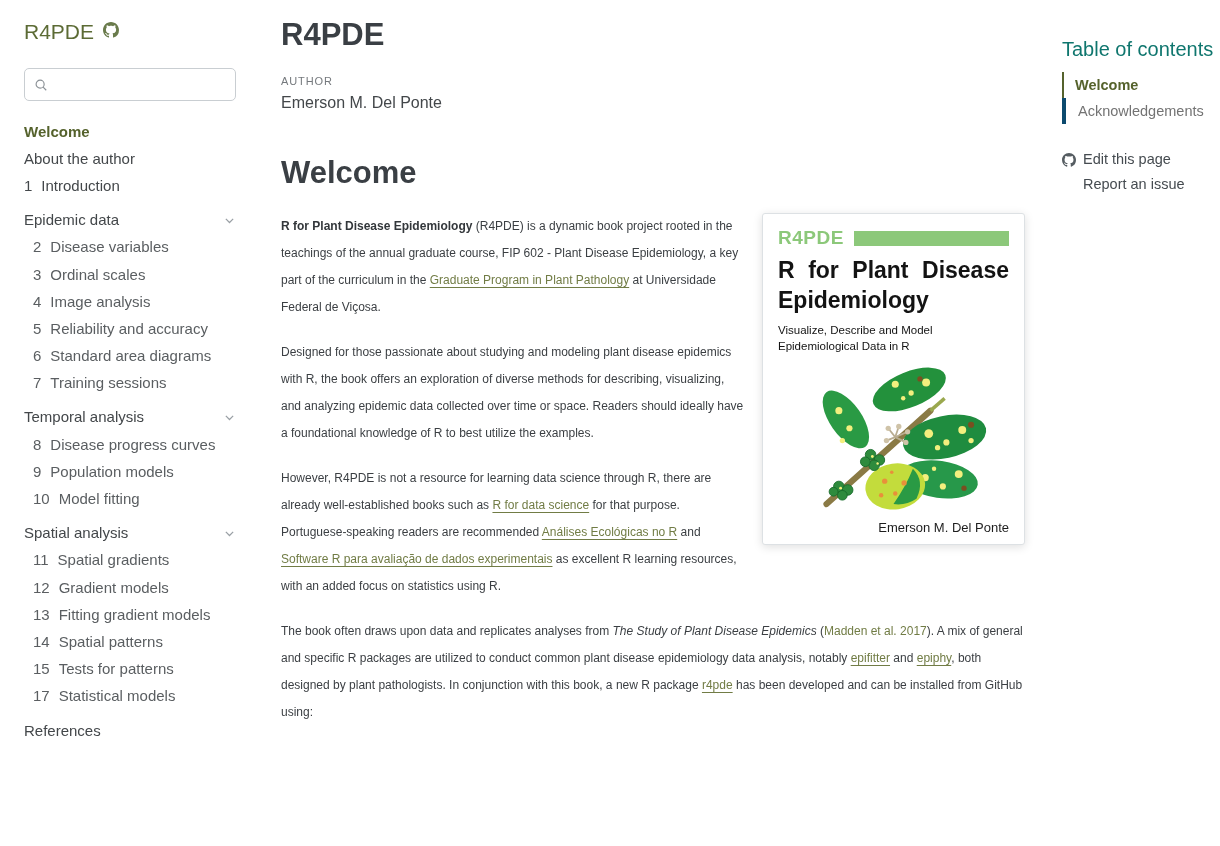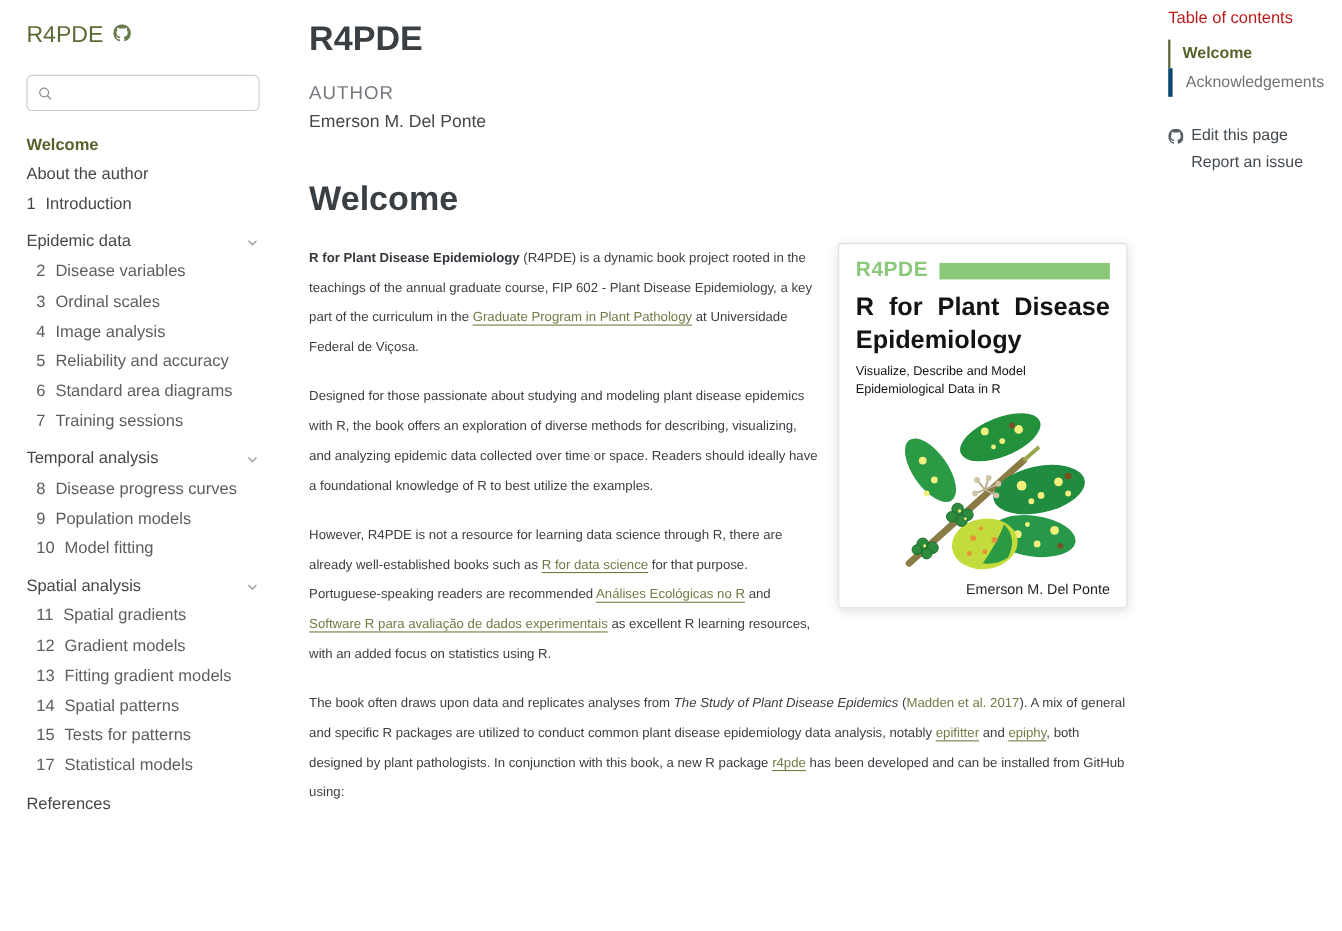--- a/index.html
+++ b/index.html
@@ -21,42 +21,42 @@
   .nav-item.section{margin-top:7px;justify-content:flex-end;}
   .nav-item.section .lbl{flex:1;}
   .nav-item.refs{margin-top:7px;}
   .nav-item.sub{padding-left:9px;color:#5a5e61;}
   .nav-num{margin-right:9px;}
   .chev{flex:none;}
 
   
   .content{width:744px;min-width:744px;box-sizing:border-box;padding-top:16px;margin-left:21px;color:#3b3f43;}
   .doc-title{font-size:31px;font-weight:700;color:#3a3f44;margin:0 0 22px 0;line-height:1.2;}
-  .author-label{font-size:17px;letter-spacing:.9px;color:#75797d;margin-bottom:7px;}
+  .author-label{font-size:11px;letter-spacing:.9px;color:#75797d;margin-bottom:7px;}
   .author-name{font-size:16px;color:#43474a;}
   .section-h{font-size:31px;font-weight:700;color:#3a3f44;margin:42px 0 22px 0;line-height:1.2;}
   #article p{font-size:12px;line-height:27px;margin:0 0 18px 0;color:#3b3f43;}
   #article b{color:#33373b;}
   .lnk{color:#717c45;text-decoration:underline;text-underline-offset:2.5px;text-decoration-thickness:1px;}
   .lnk.cite{text-decoration:none;}
 
   
   .cover{float:right;width:263px;height:332px;box-sizing:border-box;margin:0 0 14px 18px;background:#fff;border:1px solid #dde1e4;border-radius:3px;box-shadow:0 2px 10px rgba(0,0,0,.13);padding:13px 15px 9px 15px;display:flex;flex-direction:column;}
   .cover-top{display:flex;align-items:center;gap:10px;margin-bottom:7px;}
   .cover-brand{color:#8cc87a;font-weight:800;font-size:19px;letter-spacing:.5px;}
   .cover-bar{flex:1;height:15px;background:#8cc87a;}
   .cover-l1{display:flex;justify-content:space-between;font-size:23px;font-weight:800;color:#131313;line-height:1.28;}
   .cover-l2{font-size:23px;font-weight:800;color:#131313;line-height:1.28;}
   .cover-sub{font-size:11.5px;color:#131313;margin-top:7px;line-height:1.4;}
   .cover-art{flex:1;width:100%;margin-top:2px;}
   .cover-author{text-align:right;font-size:13px;color:#1e1e1e;}
 
   
   .toc{width:158px;margin-left:37px;box-sizing:border-box;padding-top:8px;}
-  .toc-title{font-size:15px;color:#b91c1c;margin-bottom:11px;}
+  .toc-title{font-size:20px;color:#0f766e;margin-bottom:11px;margin-top:30px;}
   .toc-item{display:block;font-size:14.5px;color:#737373;border-left:4px solid #0c4a6e;padding:5px 0 5px 12px;}
   .toc-item.active{color:#55622c;font-weight:700;border-left:2px solid #55622c;padding-left:11px;}
   .toc-actions{margin-top:22px;}
   .toc-action{display:flex;align-items:flex-end;gap:7px;font-size:14.5px;color:#454b50;padding:4.5px 0;}
   .toc-action .ghi{width:14px;height:14px;fill:#565d62;flex:none;}
   .toc-action.no-icon{padding-left:21px;}
 </style>
 </head>
 <body>
 

